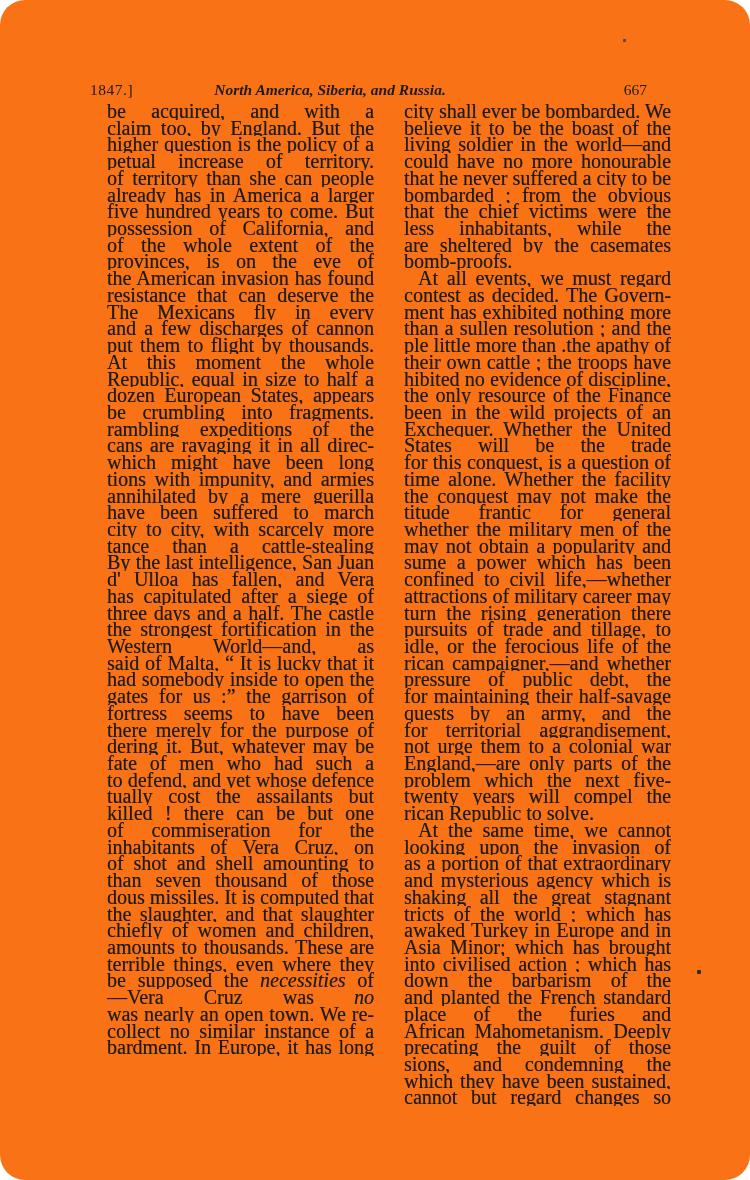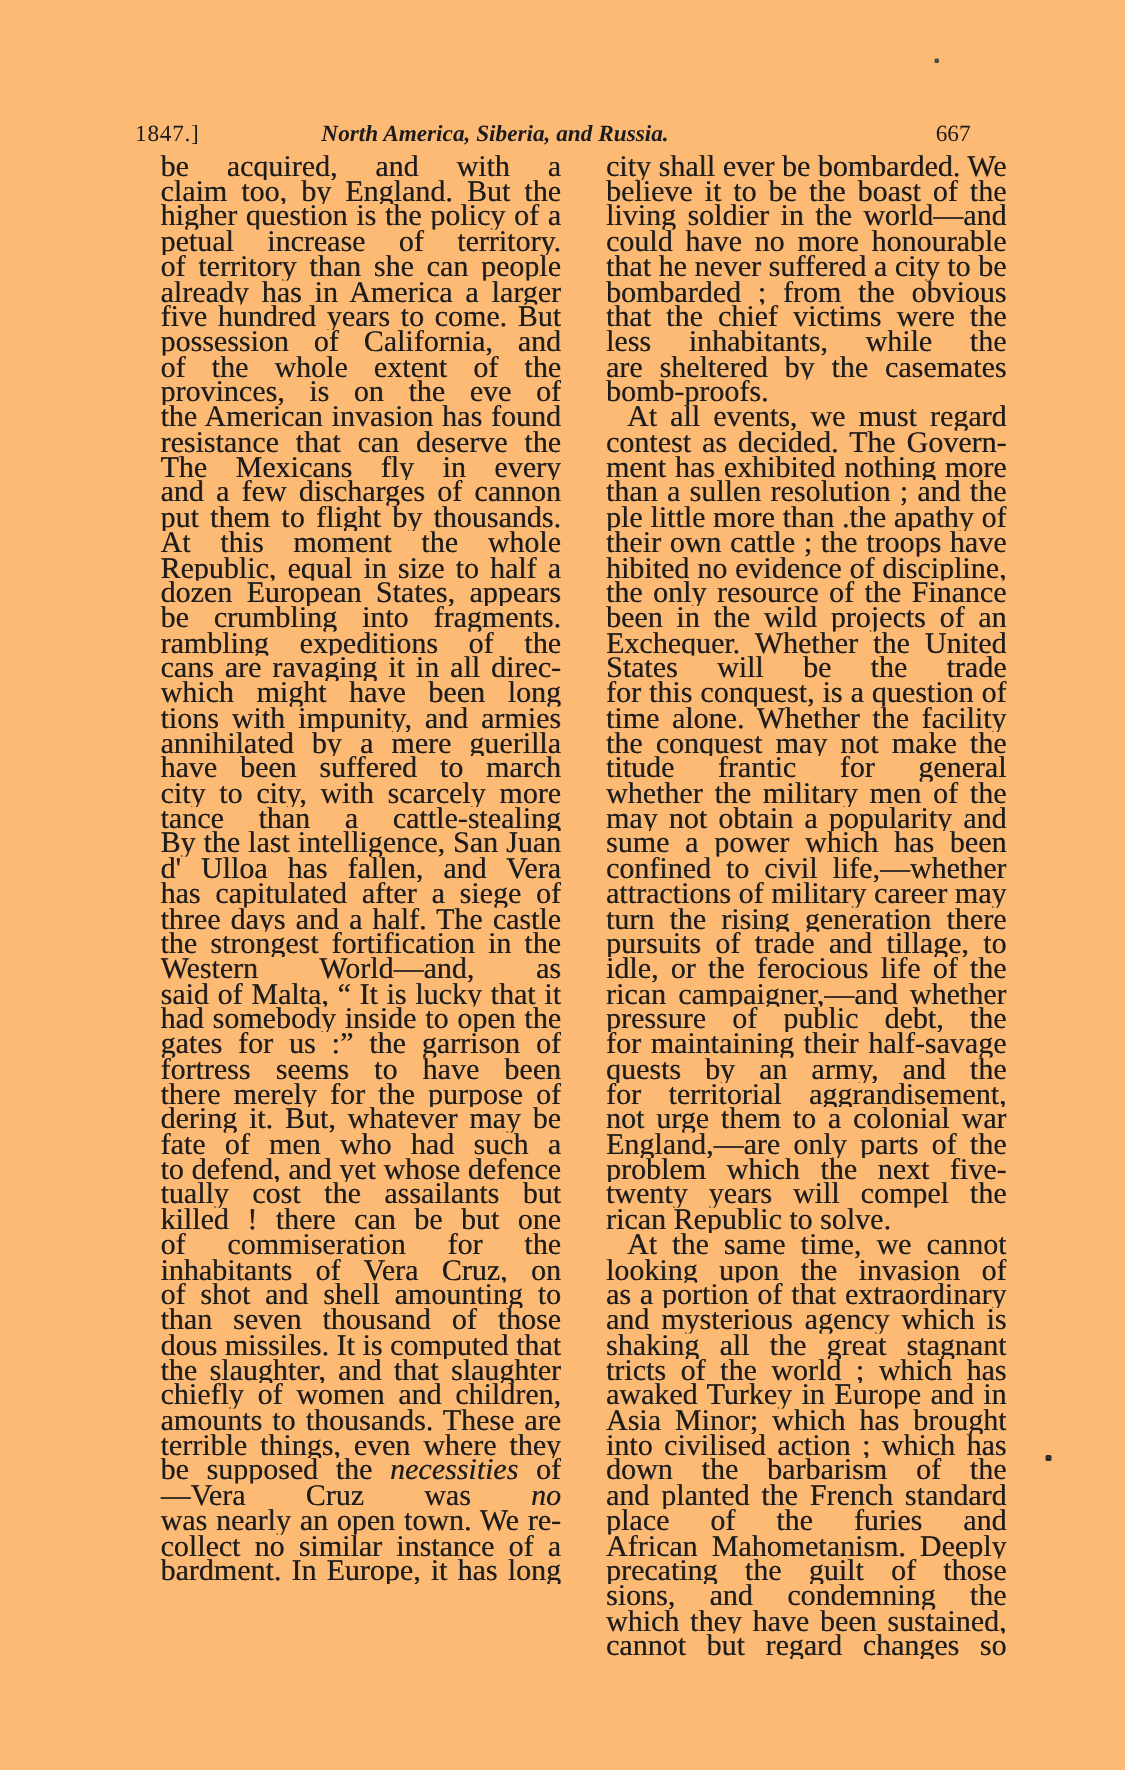--- a/index.html
+++ b/index.html
@@ -4,24 +4,25 @@
 <style>
   html, body {
     margin: 0;
     padding: 0;
     background: #ffffff;
   }
   .page {
     position: relative;
     width: 750px;
     height: 1180px;
-    background: #fdba74;
+    background: #f97316;
     color: #1b1b1b;
     font-family: "Liberation Serif", "DejaVu Serif", serif;
     overflow: hidden;
+    border-radius: 25px;
   }
   .running-head {
     position: absolute;
     top: 81px;
     left: 0;
     width: 750px;
     height: 20px;
     font-size: 15.5px;
     line-height: 18px;
   }

